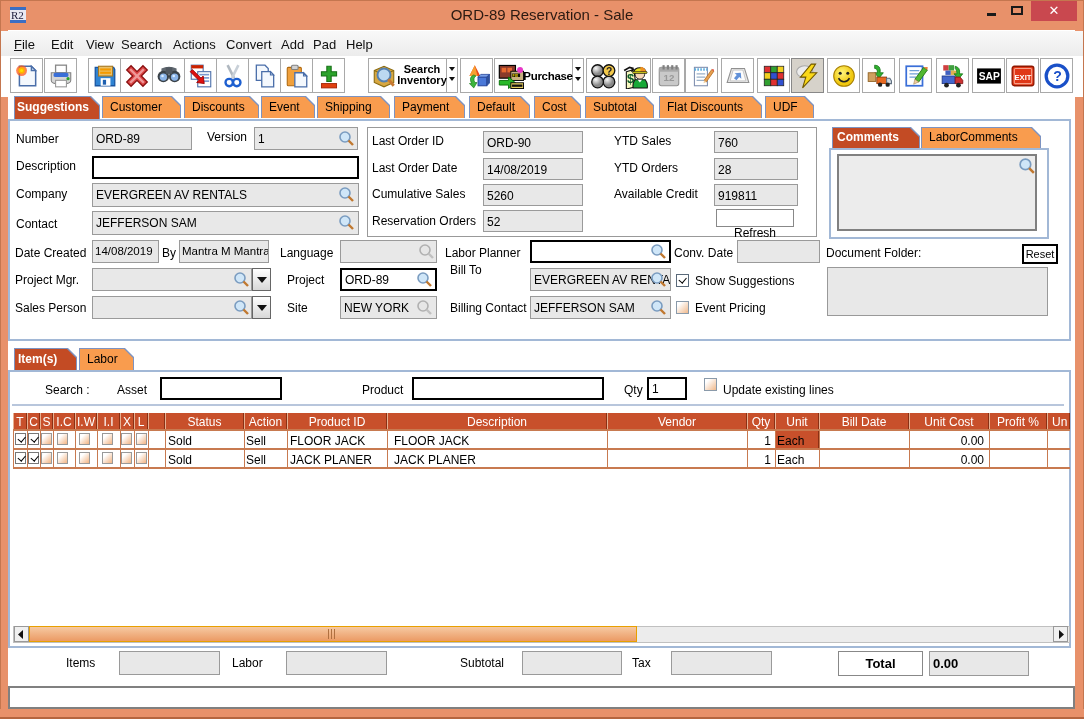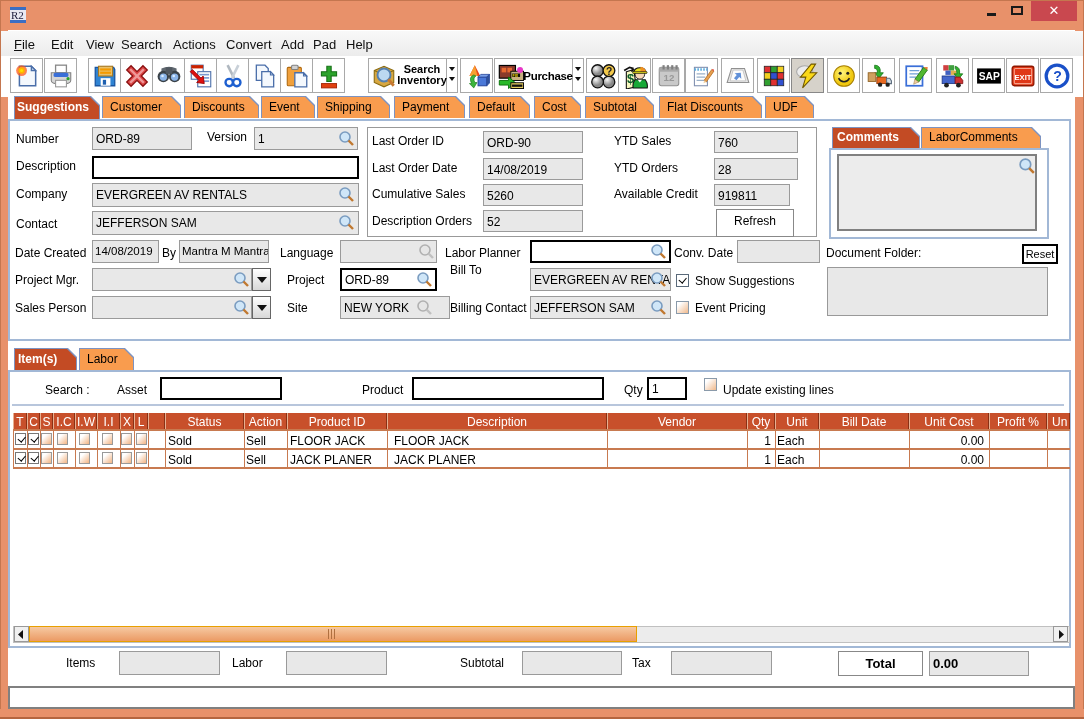--- a/index.html
+++ b/index.html
@@ -49,20 +49,21 @@
 .gline { position:absolute; background:#c87a50; }
 .gchk { position:absolute; width:11px; height:12px; background:#fff; border:1px solid #777; }
 .gchkp { position:absolute; width:11px; height:12px; background:linear-gradient(135deg,#ffffff 25%,#f2b483); border:1px solid #999; }
 .ck:after { content:""; position:absolute; left:2px; top:2px; width:6px; height:3.5px; border-left:1.8px solid #000; border-bottom:1.8px solid #000; transform:rotate(-50deg); }
 </style>
 </head>
 <body>
 <div id="win">
 
   <div class="abs" id="titlebar"></div>
+  <div class="abs" id="title">ORD-89 Reservation - Sale</div>
   <svg class="abs" style="left:10px;top:7px" width="16" height="16">
     <rect x="0" y="0" width="16" height="16" fill="#e9e9f2"></rect>
     <rect x="0" y="0" width="16" height="3" fill="#3a6ec4"></rect>
     <rect x="0" y="13" width="16" height="3" fill="#3a6ec4"></rect>
     <text x="1" y="12" font-family="Liberation Serif" font-size="11" fill="#1a1a3a">R2</text>
   </svg>
   <div class="abs mindash"></div>
   <div class="abs maxrect"></div>
   <div class="abs" id="closebtn">✕</div>
   <div class="abs" id="borderL"></div>
@@ -474,29 +475,29 @@
         <path d="M10.5 10.5 L15 15" stroke="#c07830" stroke-width="2.4"></path>
       </svg>
 
     <div class="abs" style="left:367px;top:127px;width:450px;height:110px;background:#fff;border:1px solid #999"></div>
     <span class="lbl" style="left:372px;top:134px">Last Order ID</span>
     <div class="inp" style="left:483px;top:131px;width:100px;height:22px">ORD-90</div>
     <span class="lbl" style="left:372px;top:161px">Last Order Date</span>
     <div class="inp" style="left:483px;top:158px;width:100px;height:22px">14/08/2019</div>
     <span class="lbl" style="left:372px;top:187px">Cumulative Sales</span>
     <div class="inp" style="left:483px;top:184px;width:100px;height:22px">5260</div>
-    <span class="lbl" style="left:372px;top:214px">Description Orders</span>
+    <span class="lbl" style="left:372px;top:214px">Reservation Orders</span>
     <div class="inp" style="left:483px;top:210px;width:100px;height:22px">52</div>
     <span class="lbl" style="left:614px;top:134px">YTD Sales</span>
     <div class="inp" style="left:714px;top:131px;width:84px;height:22px">760</div>
     <span class="lbl" style="left:614px;top:161px">YTD Orders</span>
     <div class="inp" style="left:714px;top:158px;width:84px;height:22px">28</div>
     <span class="lbl" style="left:614px;top:187px">Available Credit</span>
-    <div class="inp" style="left:714px;top:184px;width:76px;height:22px">919811</div>
-    <div class="abs" style="left:716px;top:209px;width:78px;height:28px;background:#fff;border:1px solid #888;text-align:center;padding-top:4px;font-size:12px">Refresh</div>
+    <div class="inp" style="left:714px;top:184px;width:84px;height:22px">919811</div>
+    <div class="abs" style="left:716px;top:209px;width:78px;height:16px;background:#fff;border:1px solid #888;text-align:center;padding-top:16px;font-size:12px">Refresh</div>
 
     <div class="tabS" style="left:832px;top:127px;width:88px;height:34px">
         <div class="tabedge cut"></div>
         <div class="tabfill cut"></div>
         <span class="tlblS" style="left:5px;top:3px">Comments</span>
       </div>
     <div class="tabO" style="left:921px;top:127px;width:120px;height:21px">
         <div class="tabedge cut"></div>
         <div class="tabfill cut"></div>
         <span class="tlbl" style="top:3px">LaborComments</span>
@@ -552,21 +553,21 @@
     <span class="lbl" style="left:695px;top:274px">Show Suggestions</span>
 
     <span class="lbl" style="left:15px;top:301px">Sales Person</span>
     <div class="inp" style="left:92px;top:296px;width:160px;height:23px"></div>
     <svg class="mag" style="left:233px;top:299px" width="17" height="17" viewBox="0 0 17 17">
         <circle cx="7" cy="7" r="5" fill="#cfe6f8" stroke="#7a9cc0" stroke-width="1.6"></circle>
         <path d="M10.5 10.5 L15 15" stroke="#c07830" stroke-width="2.4"></path>
       </svg>
     <div class="ddbtn" style="left:252px;top:296px;height:23px"></div>
     <span class="lbl" style="left:287px;top:301px">Site</span>
-    <div class="inp" style="left:340px;top:296px;width:110px;height:23px">NEW YORK</div>
+    <div class="inp" style="left:340px;top:296px;width:97px;height:23px">NEW YORK</div>
     <svg class="mag" style="left:416px;top:299px" width="17" height="17" viewBox="0 0 17 17">
         <circle cx="7" cy="7" r="5" fill="#e6e6e6" stroke="#b0b0b0" stroke-width="1.6"></circle>
         <path d="M10.5 10.5 L15 15" stroke="#c0c0c0" stroke-width="2.4"></path>
       </svg>
     <span class="lbl" style="left:450px;top:301px">Billing Contact</span>
     <div class="inp" style="left:530px;top:296px;width:141px;height:23px">JEFFERSON SAM</div>
     <svg class="mag" style="left:650px;top:299px" width="17" height="17" viewBox="0 0 17 17">
         <circle cx="7" cy="7" r="5" fill="#cfe6f8" stroke="#7a9cc0" stroke-width="1.6"></circle>
         <path d="M10.5 10.5 L15 15" stroke="#c07830" stroke-width="2.4"></path>
       </svg>
@@ -611,21 +612,21 @@
       <div class="gh" style="left:97px;top:413px;width:23px;height:18px">I.I</div>
       <div class="gh" style="left:120px;top:413px;width:14px;height:18px">X</div>
       <div class="gh" style="left:134px;top:413px;width:14px;height:18px">L</div>
       <div class="gh" style="left:148px;top:413px;width:17px;height:18px"></div>
       <div class="gh" style="left:165px;top:413px;width:79px;height:18px">Status</div>
       <div class="gh" style="left:244px;top:413px;width:43px;height:18px">Action</div>
       <div class="gh" style="left:287px;top:413px;width:100px;height:18px">Product ID</div>
       <div class="gh" style="left:387px;top:413px;width:220px;height:18px">Description</div>
       <div class="gh" style="left:607px;top:413px;width:140px;height:18px">Vendor</div>
       <div class="gh" style="left:747px;top:413px;width:28px;height:18px">Qty</div>
-      <div class="gh" style="left:775px;top:413px;width:44px;height:18px">Unit</div>
+      <div class="gh" style="left:775px;top:413px;width:44px;height:35px">Unit</div>
       <div class="gh" style="left:819px;top:413px;width:90px;height:18px">Bill Date</div>
       <div class="gh" style="left:909px;top:413px;width:80px;height:18px">Unit Cost</div>
       <div class="gh" style="left:989px;top:413px;width:58px;height:18px">Profit %</div>
       <div class="gh" style="left:1047px;top:413px;width:23px;height:18px;text-align:left;padding-left:4px">Un</div>
     </div>
 
     <div id="grows">
       <div class="gline" style="left:13px;top:429px;width:1057px;height:2px"></div>
       <div class="gline" style="left:13px;top:448px;width:1057px;height:2px"></div>
       <div class="gline" style="left:13px;top:467px;width:1057px;height:2px"></div>

